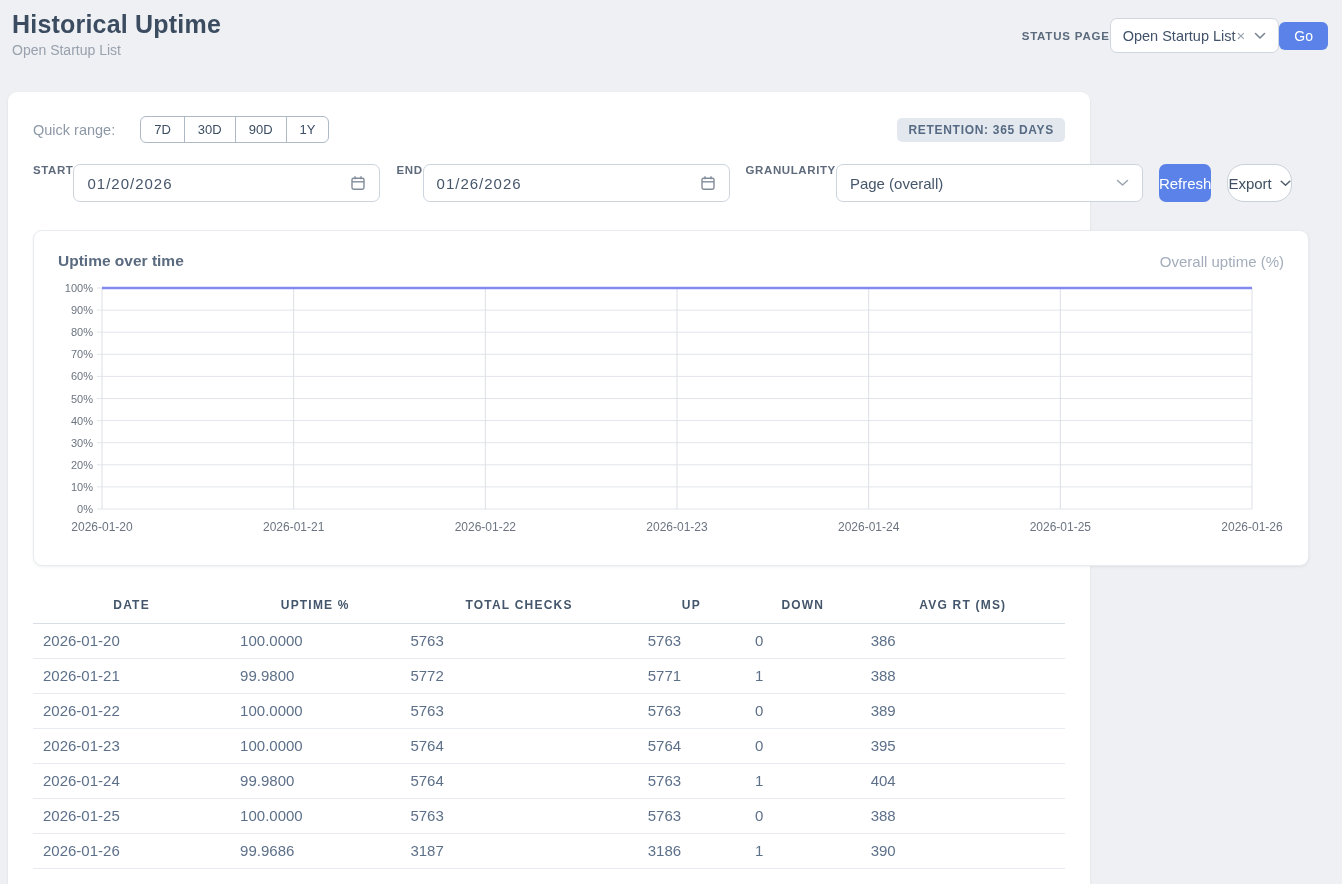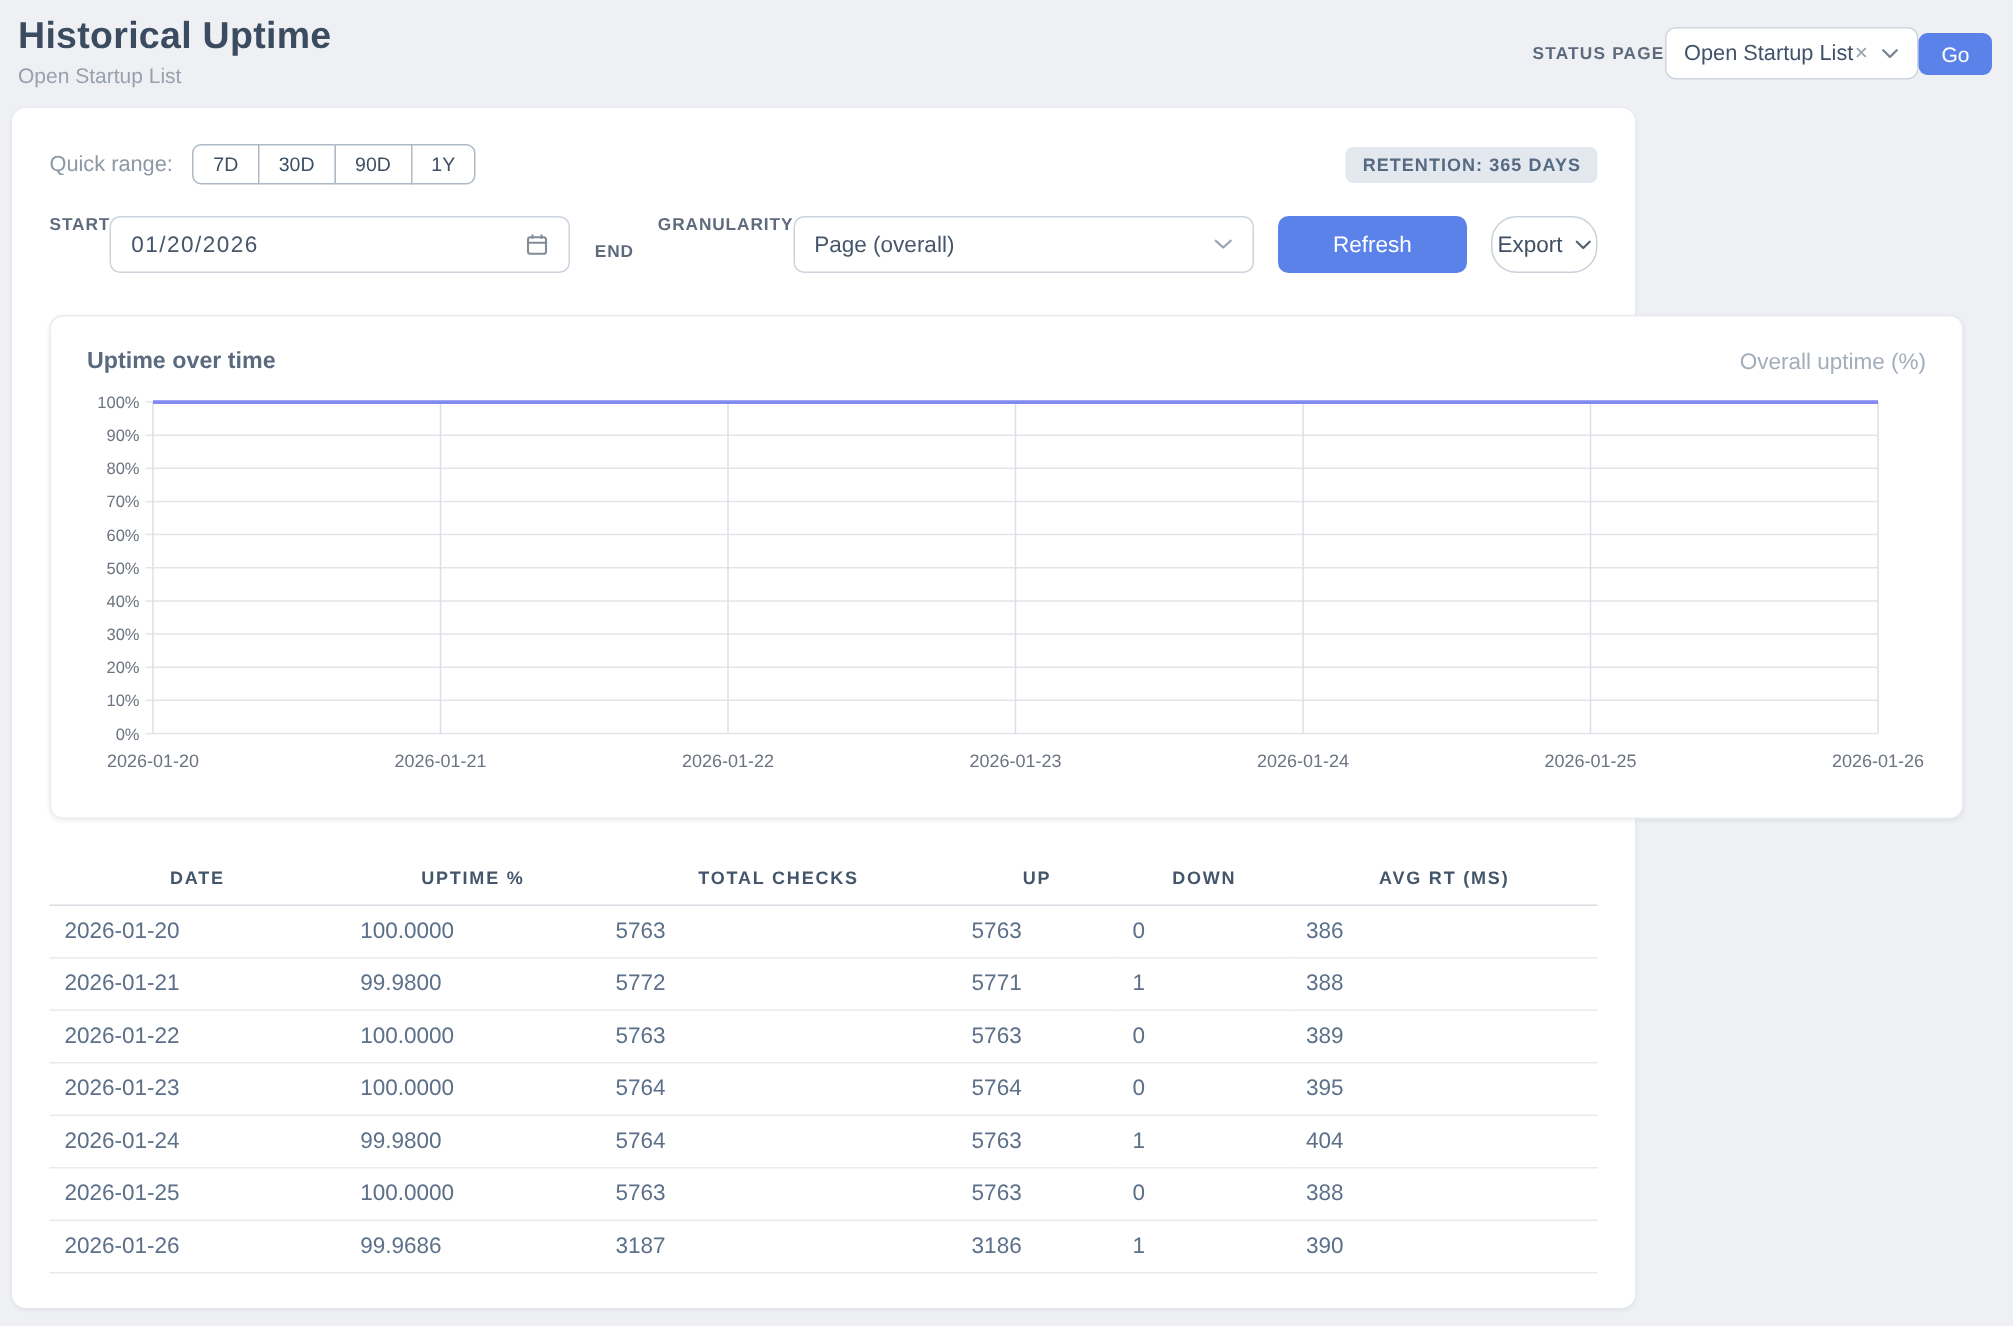--- a/index.html
+++ b/index.html
@@ -6,21 +6,21 @@
   html,body { width:1342px; height:884px; }
   body {
     background:#eef0f3;
     font-family:"Liberation Sans","DejaVu Sans",sans-serif;
     color:#3d4e63;
     overflow:hidden;
   }
   .page { width:1342px; height:884px; padding:0 8px; }
 
   
-  .topbar { display:flex; justify-content:space-between; align-items:flex-start; padding:10px 6px 0 4px; height:72px; }
+  .topbar { display:flex; justify-content:space-between; align-items:flex-start; padding:10px 6px 0 4px; height:92px; }
   .topbar h1 { font-size:25px; font-weight:700; color:#3b4c61; letter-spacing:.2px; }
   .topbar .subtitle { font-size:14px; color:#98a1ad; margin-top:3px; }
   .topbar-right { display:flex; align-items:center; gap:0; margin-top:8px; }
   .sp-label { font-size:11.5px; font-weight:600; color:#5b6a7d; letter-spacing:.8px; }
   .status-select {
     display:flex; align-items:center; background:#fff; border:1px solid #cfd6df;
     border-radius:7px; padding:8px 12px; min-width:160px; cursor:pointer;
   }
   .status-select .val { font-size:14.5px; color:#41526a; }
   .status-select .clear { color:#98a2b0; font-size:15px; margin-left:1px; cursor:pointer; }
@@ -35,21 +35,21 @@
   .main-card { width:1082px; height:800px; padding:24px 25px 4px; }
 
   
   .quick-row { display:flex; align-items:center; }
   .muted-label { font-size:14.5px; color:#8d98a6; margin-right:13px; }
   .btn-group { display:inline-flex; }
   .qr-btn {
     border:1px solid #aeb9c6; background:#fff; color:#3d4e63; font-size:13px;
     padding:4px 13px; margin-left:-1px; cursor:pointer; font-family:inherit; line-height:17px;
   }
-  .qr-btn:first-child { border-radius:6px 0 0 6px; margin-left:0; }
+  .qr-btn:first-child { border-radius:6px 0 0 6px; margin-left:12px; }
   .qr-btn:last-child { border-radius:0 6px 6px 0; }
   .badge {
     margin-left:auto; background:#e3e8ef; color:#55688100; color:#566a83; font-size:12px; font-weight:600;
     letter-spacing:.7px; padding:5px 11px; border-radius:5px;
   }
 
   
   .form-row { display:flex; align-items:flex-end; margin-top:21px; gap:16px; }
   .field { display:flex; flex-direction:row; }
   .field > label { font-size:11.5px; font-weight:600; color:#5f6b7c; letter-spacing:.6px; margin-bottom:8px; }
@@ -132,20 +132,29 @@
           <svg width="16" height="16" viewBox="0 0 16 16" fill="none" stroke="#828c99" stroke-width="1.4">
               <rect x="2" y="3.2" width="12" height="11" rx="1.6"></rect>
               <line x1="5" y1="1.3" x2="5" y2="4.2"></line>
               <line x1="11" y1="1.3" x2="11" y2="4.2"></line>
               <line x1="2" y1="6.8" x2="14" y2="6.8"></line>
             </svg>
         </div>
       </div>
       <div class="field">
         <label>END</label>
+        <div class="input">
+          <span class="date-val">01/26/2026</span>
+          <svg width="16" height="16" viewBox="0 0 16 16" fill="none" stroke="#828c99" stroke-width="1.4">
+              <rect x="2" y="3.2" width="12" height="11" rx="1.6"></rect>
+              <line x1="5" y1="1.3" x2="5" y2="4.2"></line>
+              <line x1="11" y1="1.3" x2="11" y2="4.2"></line>
+              <line x1="2" y1="6.8" x2="14" y2="6.8"></line>
+            </svg>
+        </div>
       </div>
       <div class="field">
         <label>GRANULARITY</label>
         <div class="input">
           <span>Page (overall)</span>
           <svg width="13" height="8" viewBox="0 0 13 8">
               <polyline points="1.5,1.5 6.5,6 11.5,1.5" fill="none" stroke="#9aa4b1" stroke-width="1.5" stroke-linecap="round" stroke-linejoin="round"></polyline>
             </svg>
         </div>
       </div>

